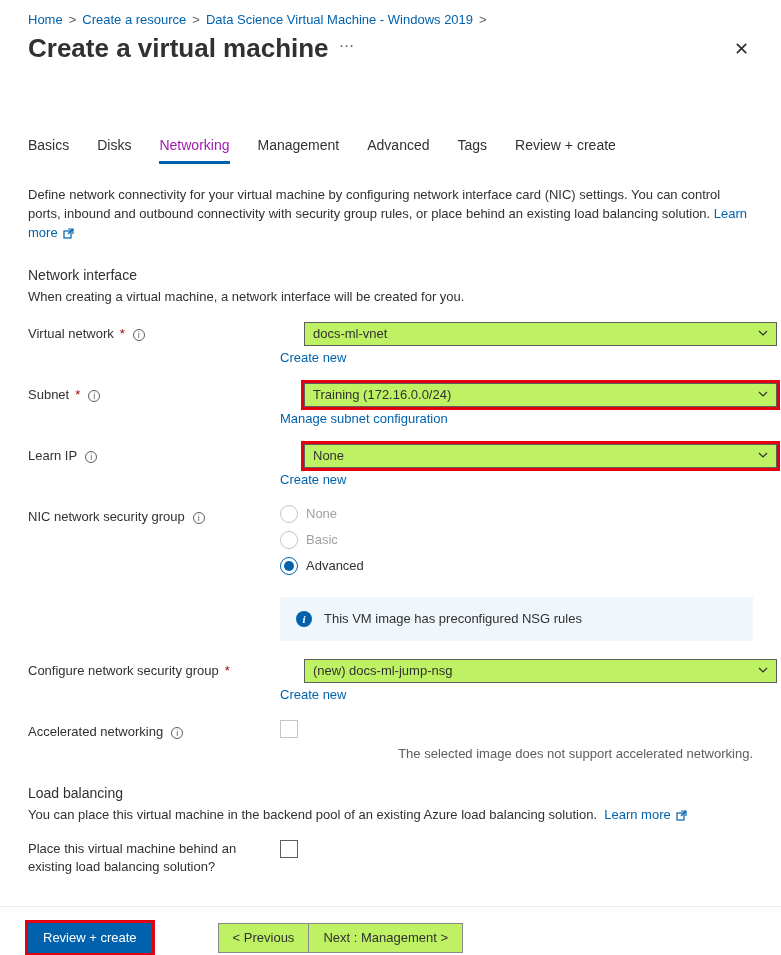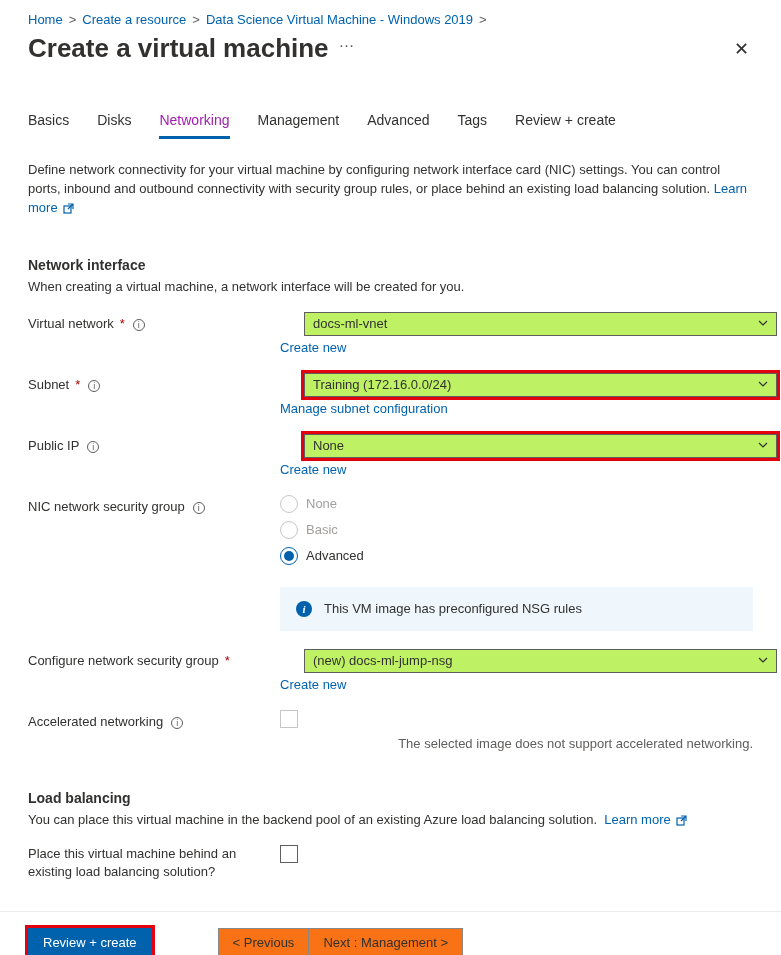--- a/index.html
+++ b/index.html
@@ -14,28 +14,28 @@
   
   .breadcrumb { display: flex; align-items: center; gap: 6px; font-size: 13px; margin-top: 2px; }
   .breadcrumb a { color: #0062ad; text-decoration: none; cursor: pointer; }
   .breadcrumb .sep { color: #605e5c; }
   
   .title-row { display: flex; align-items: center; justify-content: space-between; margin-top: 6px; }
   .title { font-size: 26px; font-weight: 600; color: #323130; }
   .title-ell { color: #605e5c; margin-left: 10px; font-size: 16px; letter-spacing: 2px; cursor: pointer; }
   .close-x { font-size: 18px; color: #323130; cursor: pointer; font-weight: 400; padding: 4px; }
   
-  .tabs { display: flex; gap: 28px; border-bottom: 0; margin-top: 48px; font-size: 14px; }
+  .tabs { display: flex; gap: 28px; border-bottom: 0; margin-top: 73px; font-size: 14px; }
   .tab { color: #323130; padding: 0 0 8px 0; cursor: pointer; }
   .tab.active { color: #a21caf; border-bottom: 3px solid #0062ad; font-weight: 400; }
   
   .intro { margin-top: 22px; font-size: 13px; line-height: 1.45; color: #323130; }
   .link { color: #0062ad; text-decoration: none; cursor: pointer; }
   .ext-icon { display:inline-block; vertical-align: -2px; margin-left:2px; }
-  h3.section { font-size: 14px; font-weight: 700; margin-top: 39px; }
+  h3.section { font-size: 14px; font-weight: 400; margin-top: 24px; }
   .subtext { margin-top: 6px; font-size: 13px; }
   
   .form { margin-top: 18px; }
   .row { display: flex; align-items: flex-start; margin-top: 18px; }
   .row:first-child { margin-top: 0; }
   .label-col { width: 252px; flex-shrink: 0; padding-top: 4px; font-size: 13px; display:flex; align-items:flex-end; gap:4px; }
   .label-col .req { color: #a80000; margin-left:2px; }
   .info-icon { width:12px; height:12px; border:1px solid #605e5c; border-radius:50%; display:inline-flex; align-items:center; justify-content:center; font-size:9px; color:#605e5c; margin-left:4px; cursor:help; flex-shrink:0; }
   .ctrl-col { flex: 1; }
   .select {
@@ -67,21 +67,21 @@
   
   .footer {
     position: relative; width: 781px;
     border-top:1px solid #edebe9;
     margin-top: 30px;
     padding: 16px 28px 20px 28px; background:#fff;
     display:flex; align-items:center; gap:18px;
   }
   .btn { height:30px; padding:0 14px; font-size:13px; cursor:pointer; display:inline-flex; align-items:center; }
   .btn-primary { background:#0062ad; color:#fff; border:1px solid #0062ad; outline:3px solid #e3000f; }
-  .btn-default { background:#f97316; border:1px solid #8a8886; color:#323130; }
+  .btn-default { background:#bef264; border:1px solid #8a8886; color:#323130; }
   .btn-group { display:flex; }
   .btn-group .btn-default:first-child { border-right:none; }
   svg.chev path{ stroke:#323130; stroke-width:1.2; fill:none; }
   svg.ext path, svg.ext rect { stroke:#0062ad; fill:none; stroke-width:1.2; }
 </style>
 </head>
 <body>
 
 <div class="page">
 
@@ -156,21 +156,21 @@
           <svg class="chev" width="14" height="14">
               <path d="M3 5l4 4 4-4"></path>
             </svg>
         </div>
         <a class="sublink">Manage subnet configuration</a>
       </div>
     </div>
 
     <div class="row">
       <div class="label-col">
-        <span>Public IP</span>
+        <span>Learn IP</span>
         <span class="info-icon">i</span>
       </div>
       <div class="ctrl-col">
         <div class="select highlight">
           <span>None</span>
           <svg class="chev" width="14" height="14">
               <path d="M3 5l4 4 4-4"></path>
             </svg>
         </div>
         <a class="sublink">Create new</a>

